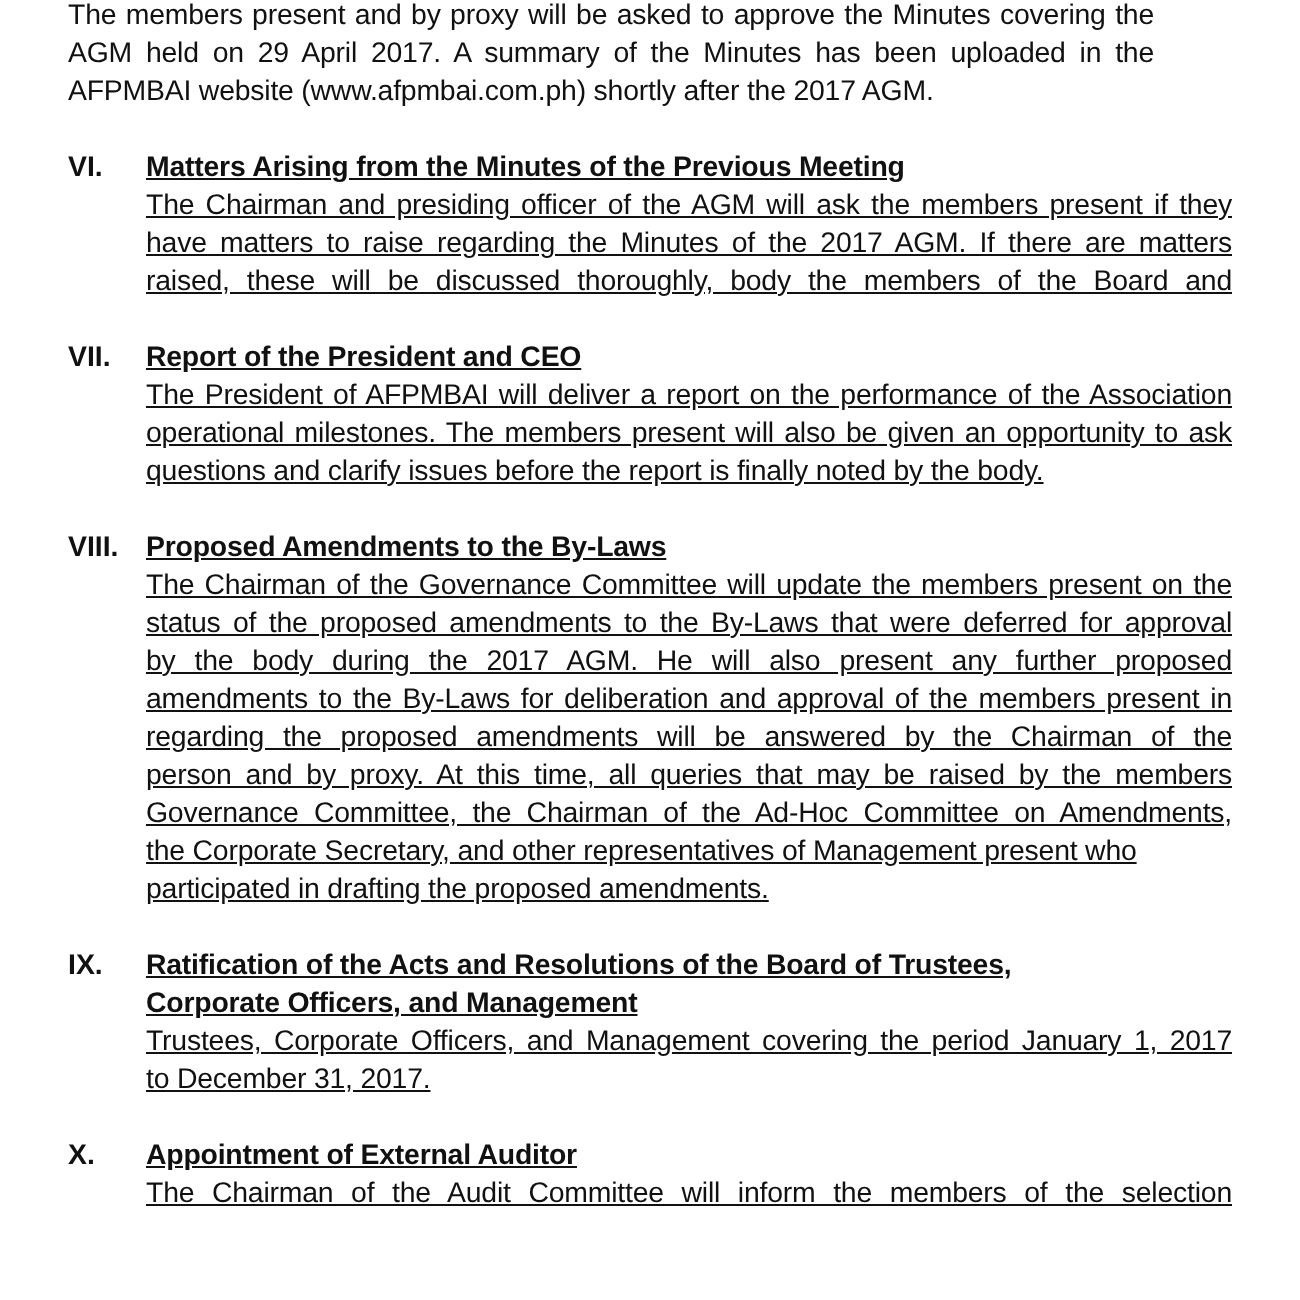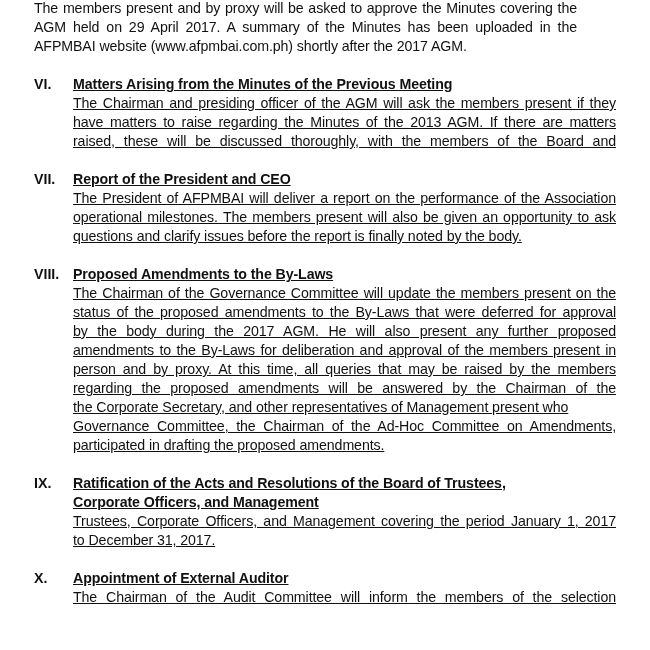--- a/index.html
+++ b/index.html
@@ -75,22 +75,22 @@
   </div>
 
   <div class="section">
     <div class="numeral">VI.</div>
     <div class="content">
       <div class="heading">
         <span class="line last">Matters Arising from the Minutes of the Previous Meeting</span>
       </div>
       <div class="body-text">
         <span class="line">The Chairman and presiding officer of the AGM will ask the members present if they</span>
-        <span class="line">have matters to raise regarding the Minutes of  the 2013 AGM. If there are matters</span>
-        <span class="line">raised, these will be discussed thoroughly, with the members of the Board and</span>
+        <span class="line">have matters to raise regarding the Minutes of  the 2017 AGM. If there are matters</span>
+        <span class="line">raised, these will be discussed thoroughly, body the members of the Board and</span>
       </div>
     </div>
   </div>
 
   <div class="section">
     <div class="numeral">VII.</div>
     <div class="content">
       <div class="heading">
         <span class="line last">Report of the President and CEO</span>
       </div>
@@ -106,24 +106,24 @@
     <div class="numeral">VIII.</div>
     <div class="content">
       <div class="heading">
         <span class="line last">Proposed Amendments to the By-Laws</span>
       </div>
       <div class="body-text">
         <span class="line">The Chairman of the Governance Committee will update the members present on the</span>
         <span class="line">status of the proposed amendments to the By-Laws that were deferred for approval</span>
         <span class="line">by the body during the 2017 AGM. He will also present any further proposed</span>
         <span class="line">amendments to the By-Laws for deliberation and approval of the members present in</span>
+        <span class="line">regarding the proposed amendments will be answered by the Chairman of the</span>
         <span class="line">person and by proxy. At this time, all queries that may be raised by the members</span>
-        <span class="line">regarding the proposed amendments will be answered by the Chairman of the</span>
+        <span class="line">Governance Committee, the Chairman of the Ad-Hoc Committee on Amendments,</span>
         <span class="line last">the Corporate Secretary, and other representatives of Management present who</span>
-        <span class="line">Governance Committee, the Chairman of the Ad-Hoc Committee on Amendments,</span>
         <span class="line last">participated in drafting the proposed amendments.</span>
       </div>
     </div>
   </div>
 
   <div class="section">
     <div class="numeral">IX.</div>
     <div class="content">
       <div class="heading">
         <span class="line last">Ratification of the Acts and Resolutions of the Board of Trustees,</span>

